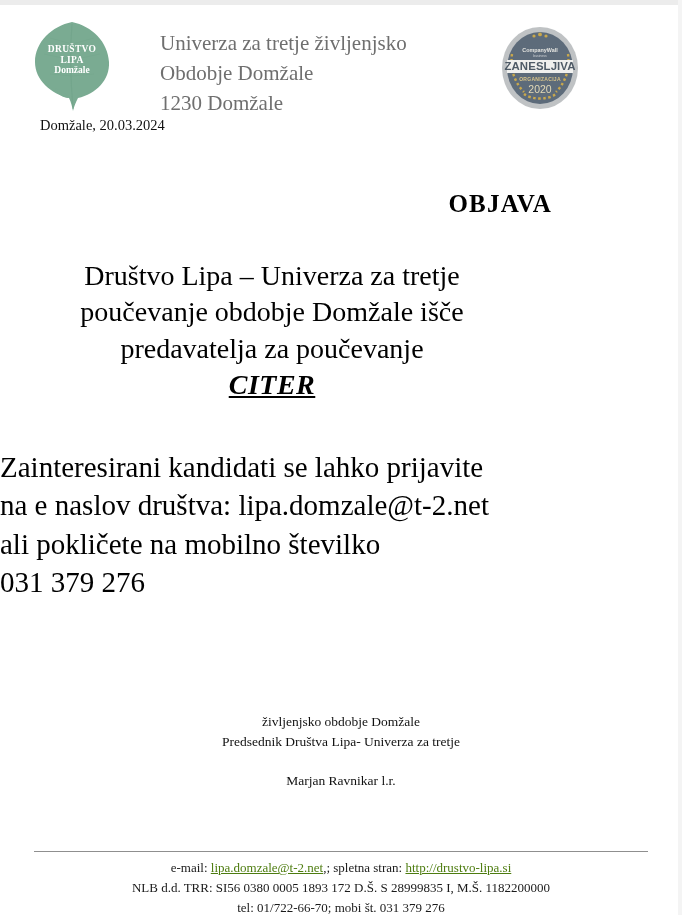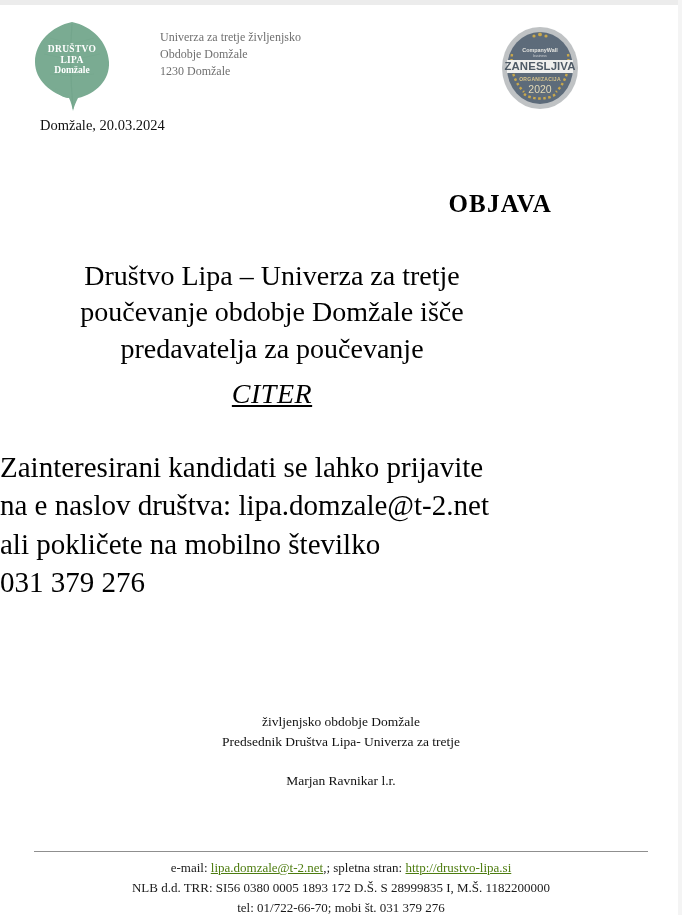--- a/index.html
+++ b/index.html
@@ -70,21 +70,21 @@
   .leaf-text .l1 { font-size: 9.5px; font-weight: bold; letter-spacing: .3px; display:block; }
   .leaf-text .l2 { font-size: 9.5px; font-weight: bold; letter-spacing: .3px; display:block; }
   .leaf-text .l3 { font-size: 9.5px; font-weight: bold; display:block; }
 
   .org-address {
     position: absolute;
     left: 160px;
     top: 17px;
     width: 280px;
     color: #6f6f6f;
-    font-size: 12px;
+    font-size: 21px;
     line-height: 1.42;
   }
   .org-address div { white-space: nowrap; }
 
   .badge {
     position: absolute;
     left: 498px;
     top: 12px;
     width: 84px;
     height: 88px;
@@ -119,26 +119,25 @@
     left: 0;
     width: 544px;
     text-align: center;
     font-size: 28px;
     line-height: 1.30;
   }
   .body-block-1 .ln { display: block; white-space: nowrap; }
 
   .citer {
     display: block;
-    font-weight: normal;
+    font-weight: bold;
     font-style: italic;
     text-decoration: underline;
     text-underline-offset: 2px;
     letter-spacing: .5px;
-    margin-top: 9px;
   }
 
   .body-block-2 {
     position: absolute;
     top: 448px;
     left: 0;
     width: 682px;
     text-align: left;
     font-size: 29px;
     line-height: 1.32;

